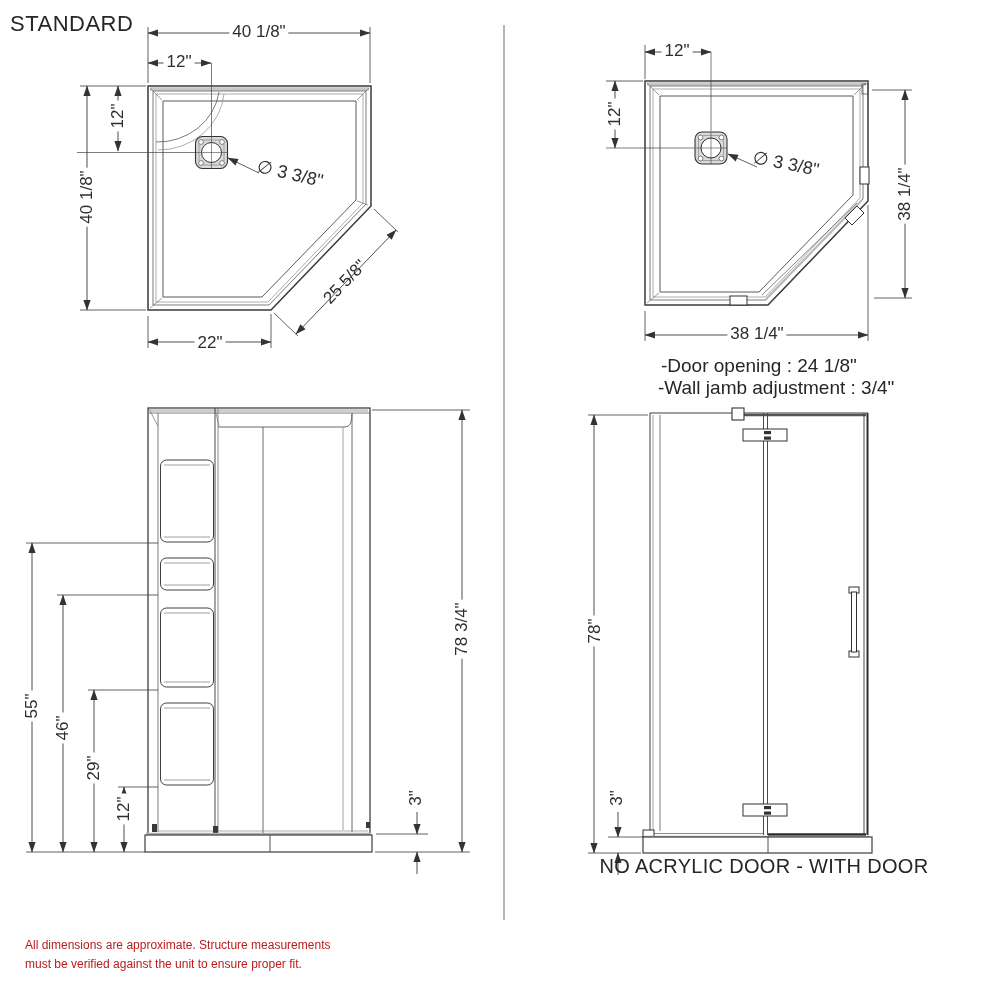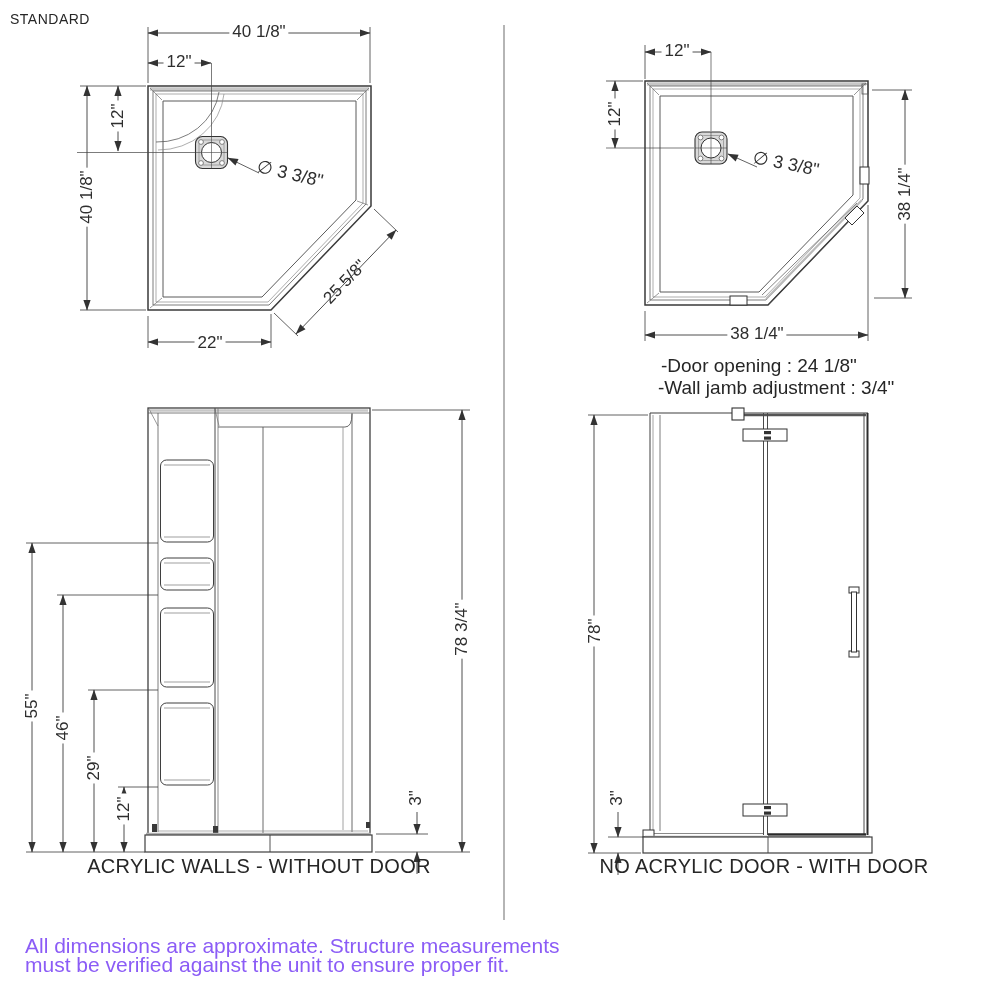--- a/index.html
+++ b/index.html
@@ -5,25 +5,25 @@
   html,body{margin:0;padding:0;background:#fff;}
   #canvas{position:relative;width:1000px;height:1000px;background:#fff;overflow:hidden;
           font-family:"Liberation Sans", sans-serif;color:#2e2e2e;}
   svg{position:absolute;left:0;top:0;}
   .lbl{position:absolute;font-size:17px;line-height:1.05;color:#2e2e2e;background:#fff;
        padding:0 3px;white-space:nowrap;transform:translate(-50%,-50%);}
   .rot90{transform:translate(-50%,-50%) rotate(-90deg);}
   .rot13{transform:translate(-50%,-50%) rotate(13deg);background:transparent;font-size:18px;}
   .rot11{transform:translate(-50%,-50%) rotate(11deg);background:transparent;font-size:18px;}
   .rotneg46{transform:translate(-50%,-50%) rotate(-46deg);background:transparent;}
-  .plain{position:absolute;font-size:14px;letter-spacing:.5px;color:#262626;white-space:nowrap;}
+  .plain{position:absolute;font-size:22px;letter-spacing:.5px;color:#262626;white-space:nowrap;}
   .caption{position:absolute;font-size:20px;letter-spacing:.3px;color:#262626;white-space:nowrap;
            transform:translate(-50%,-50%);}
   .note{position:absolute;font-size:19px;color:#262626;white-space:nowrap;}
-  .footer{position:absolute;left:25px;top:936px;font-size:21px;line-height:19px;color:#8b5cf6;}
+  .footer{position:absolute;left:25px;top:936px;font-size:12px;line-height:19px;color:#b91c1c;}
   .divider{position:absolute;left:503px;top:25px;width:2px;height:895px;background:#b5b5b5;}
 </style>
 </head>
 <body>
 
 <div id="canvas">
 
 <svg width="1000" height="1000" viewBox="0 0 1000 1000">
   <defs>
     <marker id="ae" markerUnits="userSpaceOnUse" markerWidth="12" markerHeight="10" refX="11" refY="5" orient="auto">
@@ -230,21 +230,20 @@
 <div class="lbl" style="left:757px;top:334px;">38 1/4"</div>
 <div class="note" style="left:661px;top:355px;">-Door opening : 24 1/8"</div>
 <div class="note" style="left:658px;top:377px;">-Wall jamb adjustment : 3/4"</div>
 
 <div class="lbl rot90" style="left:32px;top:706px;">55"</div>
 <div class="lbl rot90" style="left:63px;top:728px;">46"</div>
 <div class="lbl rot90" style="left:94px;top:768px;">29"</div>
 <div class="lbl rot90" style="left:124px;top:809px;">12"</div>
 <div class="lbl rot90" style="left:462px;top:629px;">78 3/4"</div>
 <div class="lbl rot90" style="left:416px;top:798px;">3"</div>
-<div class="caption" style="left:259px;top:866px;">ACRYLIC WALLS - WITHOUT DOOR</div>
 
 <div class="lbl rot90" style="left:595px;top:631px;">78"</div>
 <div class="lbl rot90" style="left:617px;top:798px;">3"</div>
 <div class="caption" style="left:764px;top:866px;">NO ACRYLIC DOOR - WITH DOOR</div>
 
 <div class="footer">
   <div>All dimensions are approximate. Structure measurements</div>
   <div>must be verified against the unit to ensure proper fit.</div>
 </div>
 

